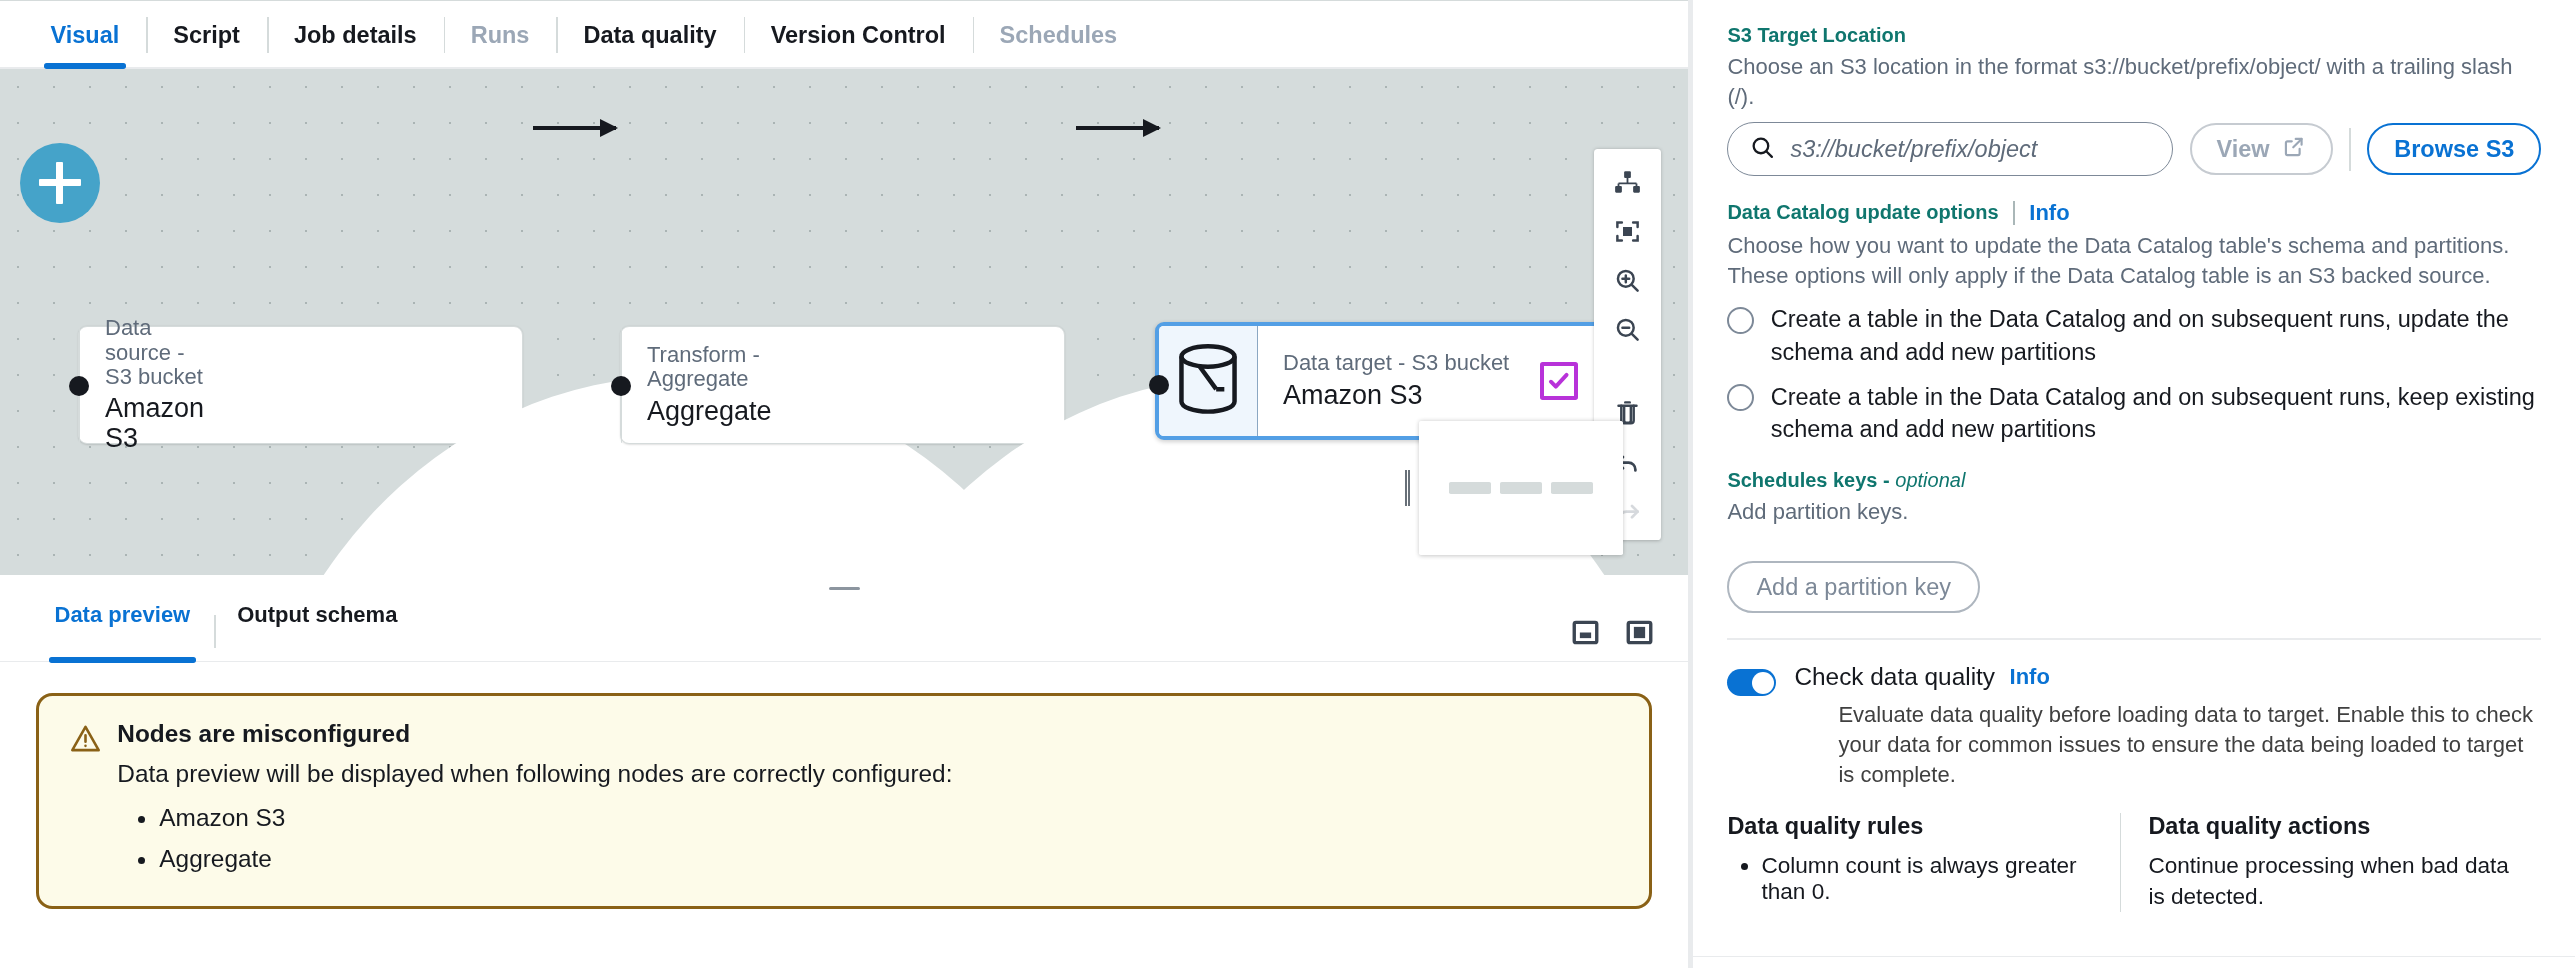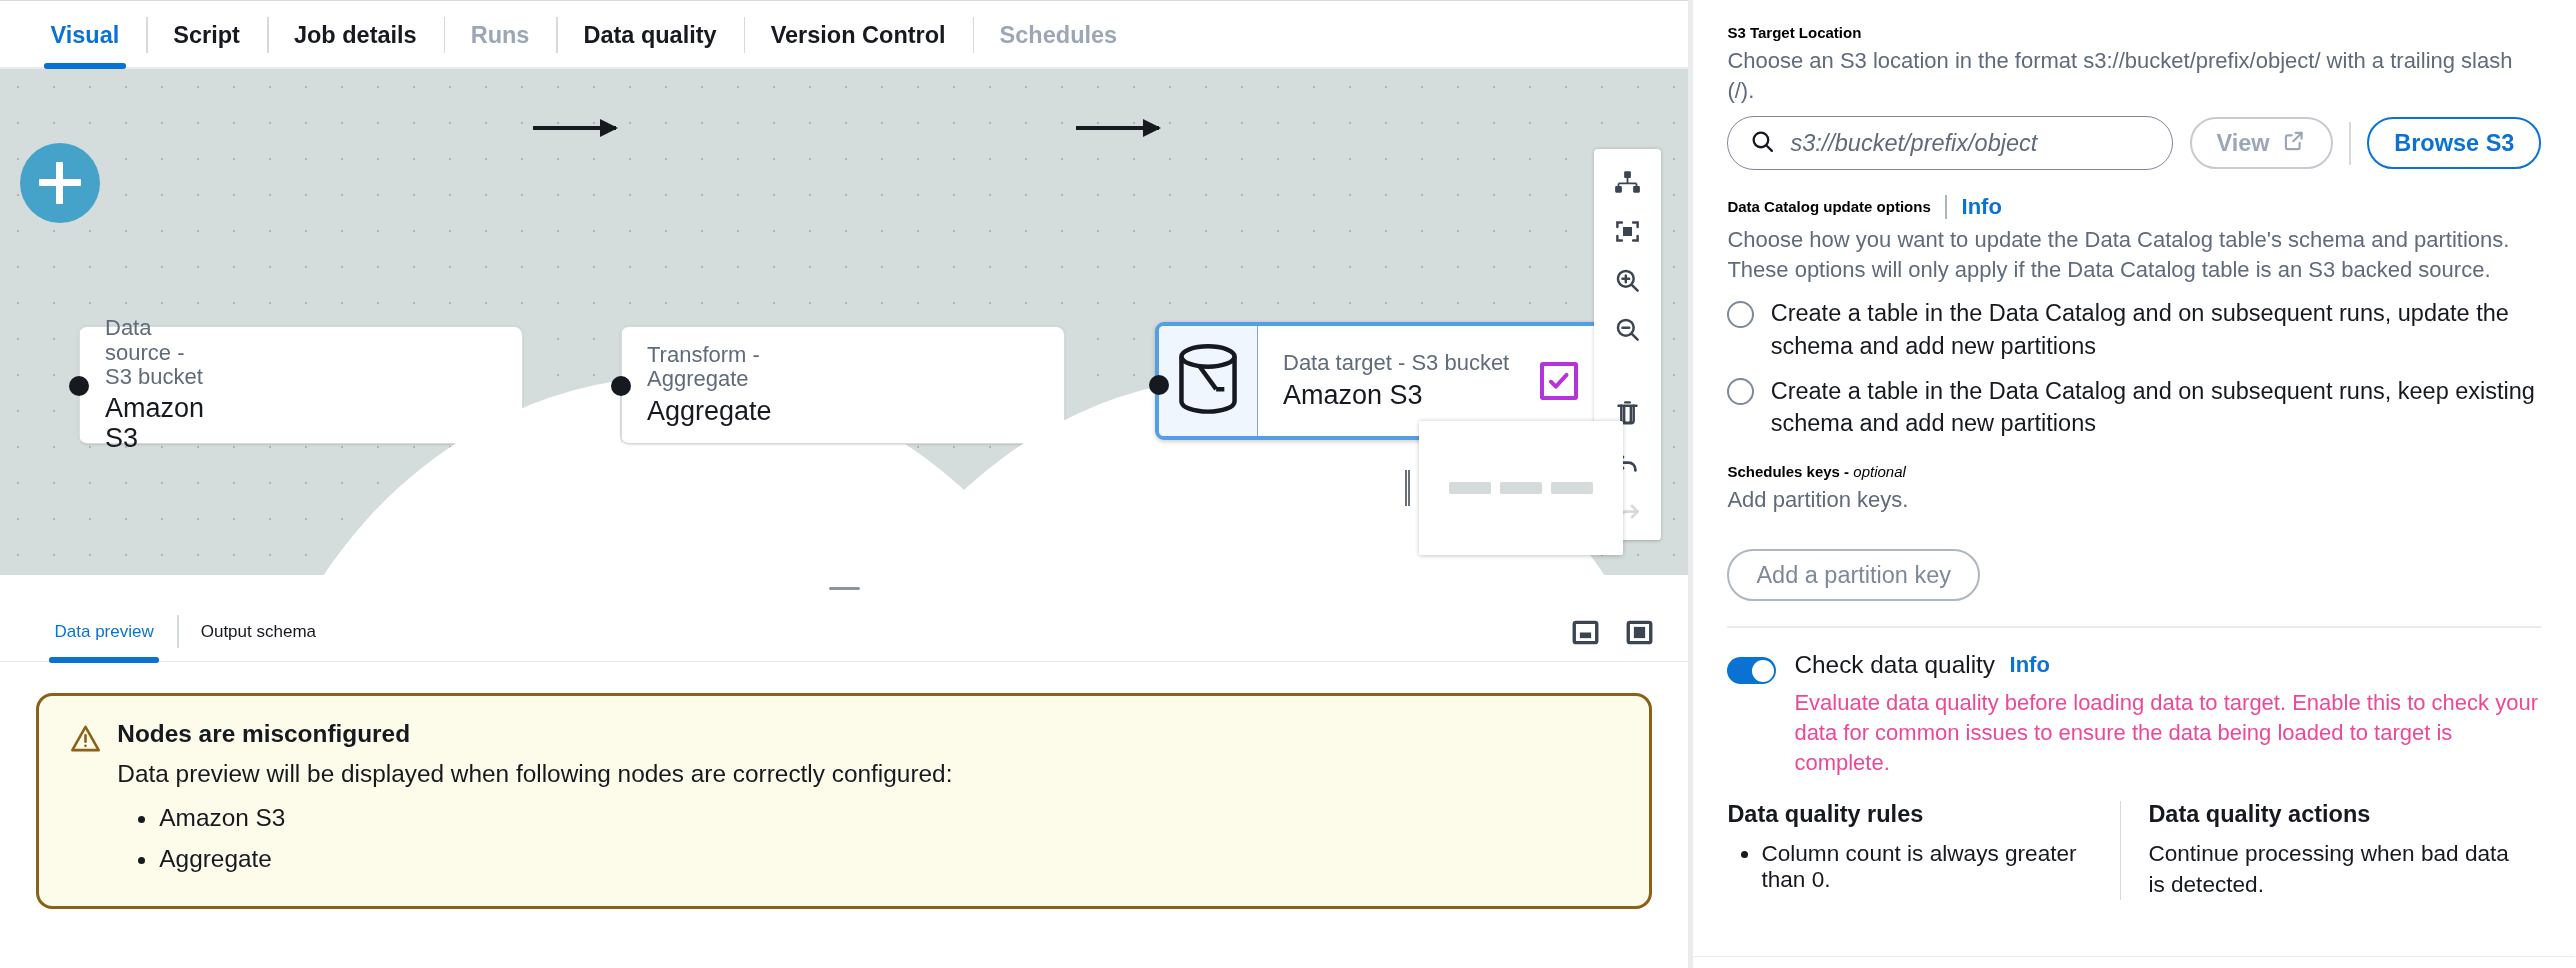--- a/index.html
+++ b/index.html
@@ -113,21 +113,21 @@
   .splitter{ height:27px; background:#fff; display:flex; align-items:center; justify-content:center; flex:0 0 27px;}
   .splitter .grip{ width:31px;height:3.6px;background:#8c959f;border-radius:1.8px; }
 
   
   .preview{ flex:1; background:#fff; padding:0 0 0 0; position:relative; }
   .pv-tabs{
     display:flex; align-items:stretch; height:60px; padding-left:31px;
     position:relative; border-bottom:1.8px solid #e9ebed;
   }
   .pv-tab{
-    display:flex;align-items:center;padding:0 23.5px;font-size:17px;font-weight:normal;color:#16191f;cursor:pointer;position:relative;
+    display:flex;padding:0 23.5px;font-size:22px;font-weight:bold;color:#16191f;cursor:pointer;position:relative;
   }
   .pv-tab.active{ color:#0972d3; }
   .pv-tab.active:after{ content:""; position:absolute;left:18px;right:18px;bottom:-1.8px;height:6.3px;background:#0972d3;border-radius:2.7px; }
   .pv-tab + .pv-tab:before{ content:""; position:absolute; left:0; top:12.7px; bottom:12.7px; width:1.8px; background:#d5dbdb; }
   .pv-actions{ position:absolute; right:31px; top:12.7px; display:flex; gap:18px; }
   .pv-actions .pvbtn{ width:36px;height:36px;display:flex;align-items:center;justify-content:center;cursor:pointer;}
   .pv-actions svg{ width:27px;height:27px; }
 
   .alert{
     margin:31px 36px 0 36px; border:3.6px solid #8a6116; background:#fdfbe9;
@@ -139,21 +139,21 @@
   .alert .atext{ font-size:24.4px;color:#16191f;margin-top:12.7px; }
   .alert ul{ margin:16.3px 0 0 42px; }
   .alert li{ font-size:24.4px;color:#16191f; margin-top:12.7px; }
 
   
   .divider-v{ width:5.4px; background:#e9ebed; flex:0 0 5.4px; }
   .right{
     width:882px; flex:0 0 882px; height:969px; background:#fff;
     padding: 0 34px 0 34px; position:relative; overflow:hidden;
   }
-  .rlabel{ font-size:15px; font-weight:bold; color:#000000; }
+  .rlabel{ font-size:20px; font-weight:bold; color:#0f766e; }
   .rdesc{ font-size:22px; color:#5f6b7a; line-height:1.35; margin-top:5.4px; }
   .info-link{ color:#0972d3; font-size:22px; font-weight:bold; cursor:pointer; }
   .hdr-row{ display:flex; align-items:center; gap:14.5px; }
   .hdr-row .vr{ width:1.8px; height:23.5px; background:#aab7b8; }
 
   .select-box{
     margin-top:7.2px; height:56px; border:1.8px solid #7d8998; border-radius:9px;
     display:flex; align-items:center; padding:0 20px; font-size:24.4px; color:#16191f;
     justify-content:space-between; background:#fff; cursor:pointer;
   }
@@ -194,21 +194,21 @@
 
   .hr{ height:1.8px; background:#e9ebed; margin:25px 0 0 0; }
 
   .toggle-row{ display:flex; align-items:flex-start; gap:18px; margin-top:23.5px; }
   .toggle{
     flex:0 0 49px; width:49px;height:27px;border-radius:13.6px;background:#0972d3;position:relative;cursor:pointer;margin-top:5.4px;
   }
   .toggle .knob{ position:absolute; right:2.7px; top:2.7px; width:22px;height:22px;border-radius:50%;background:#fff; }
   .toggle-title{ display:flex; align-items:center; gap:14.5px; }
   .toggle-title .t{ font-size:24.4px; color:#16191f; }
-  .toggle-desc{ font-size:22px; color:#ec4899; line-height:1.35; margin-top:9px; max-width:813px;}
+  .toggle-desc{ font-size:22px; color:#404040; line-height:1.35; margin-top:9px; max-width:813px;margin-left:44px;}
 
   .dq-cols{ display:flex; margin-top:23.5px; }
   .dq-col{ flex:1; padding-right:22px; }
   .dq-col.second{ border-left:1.8px solid #d5dbdb; padding-left:27px; }
   .dq-col h4{ font-size:23.5px; font-weight:bold; color:#16191f; }
   .dq-col ul{ margin:12.7px 0 0 34px; }
   .dq-col li{ font-size:22.6px; color:#16191f; }
   .dq-col p{ font-size:22.6px; color:#16191f; margin-top:11px; line-height:1.35; }
 
   .bottom-strip{ position:absolute; left:0; right:0; bottom:0; height:12.7px; background:#fff; border-top:1.8px solid #e9ebed;}

